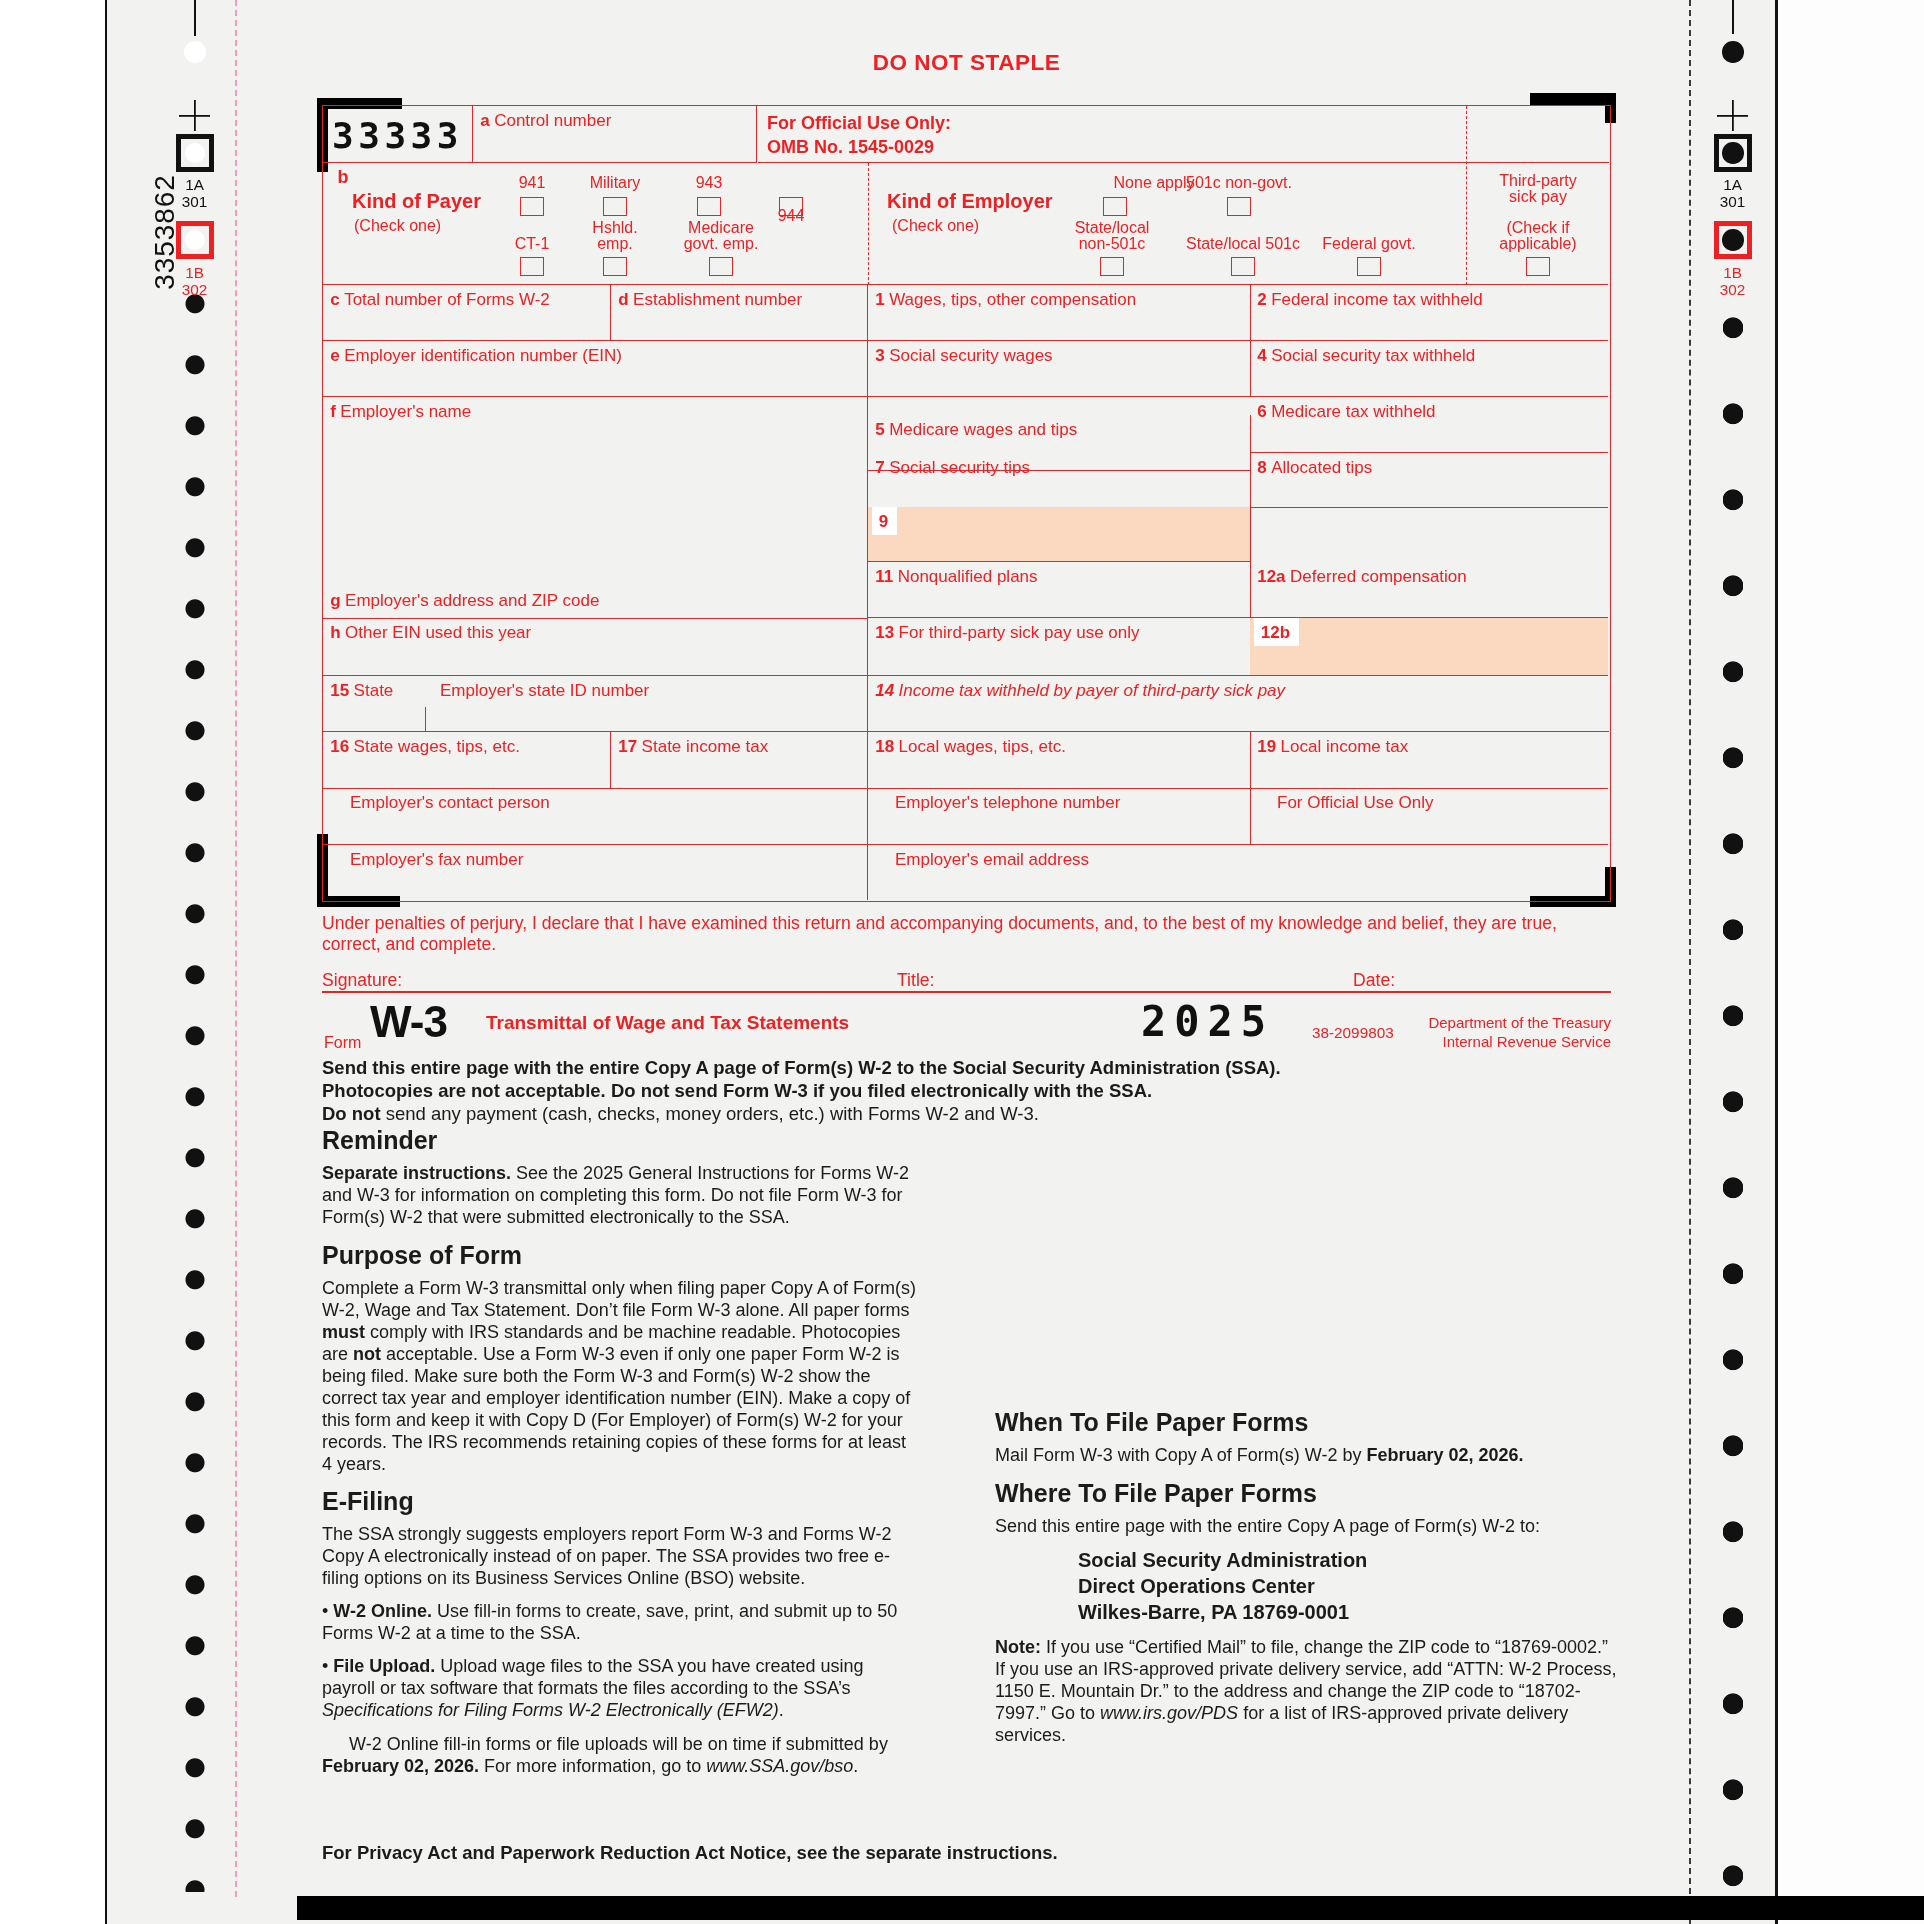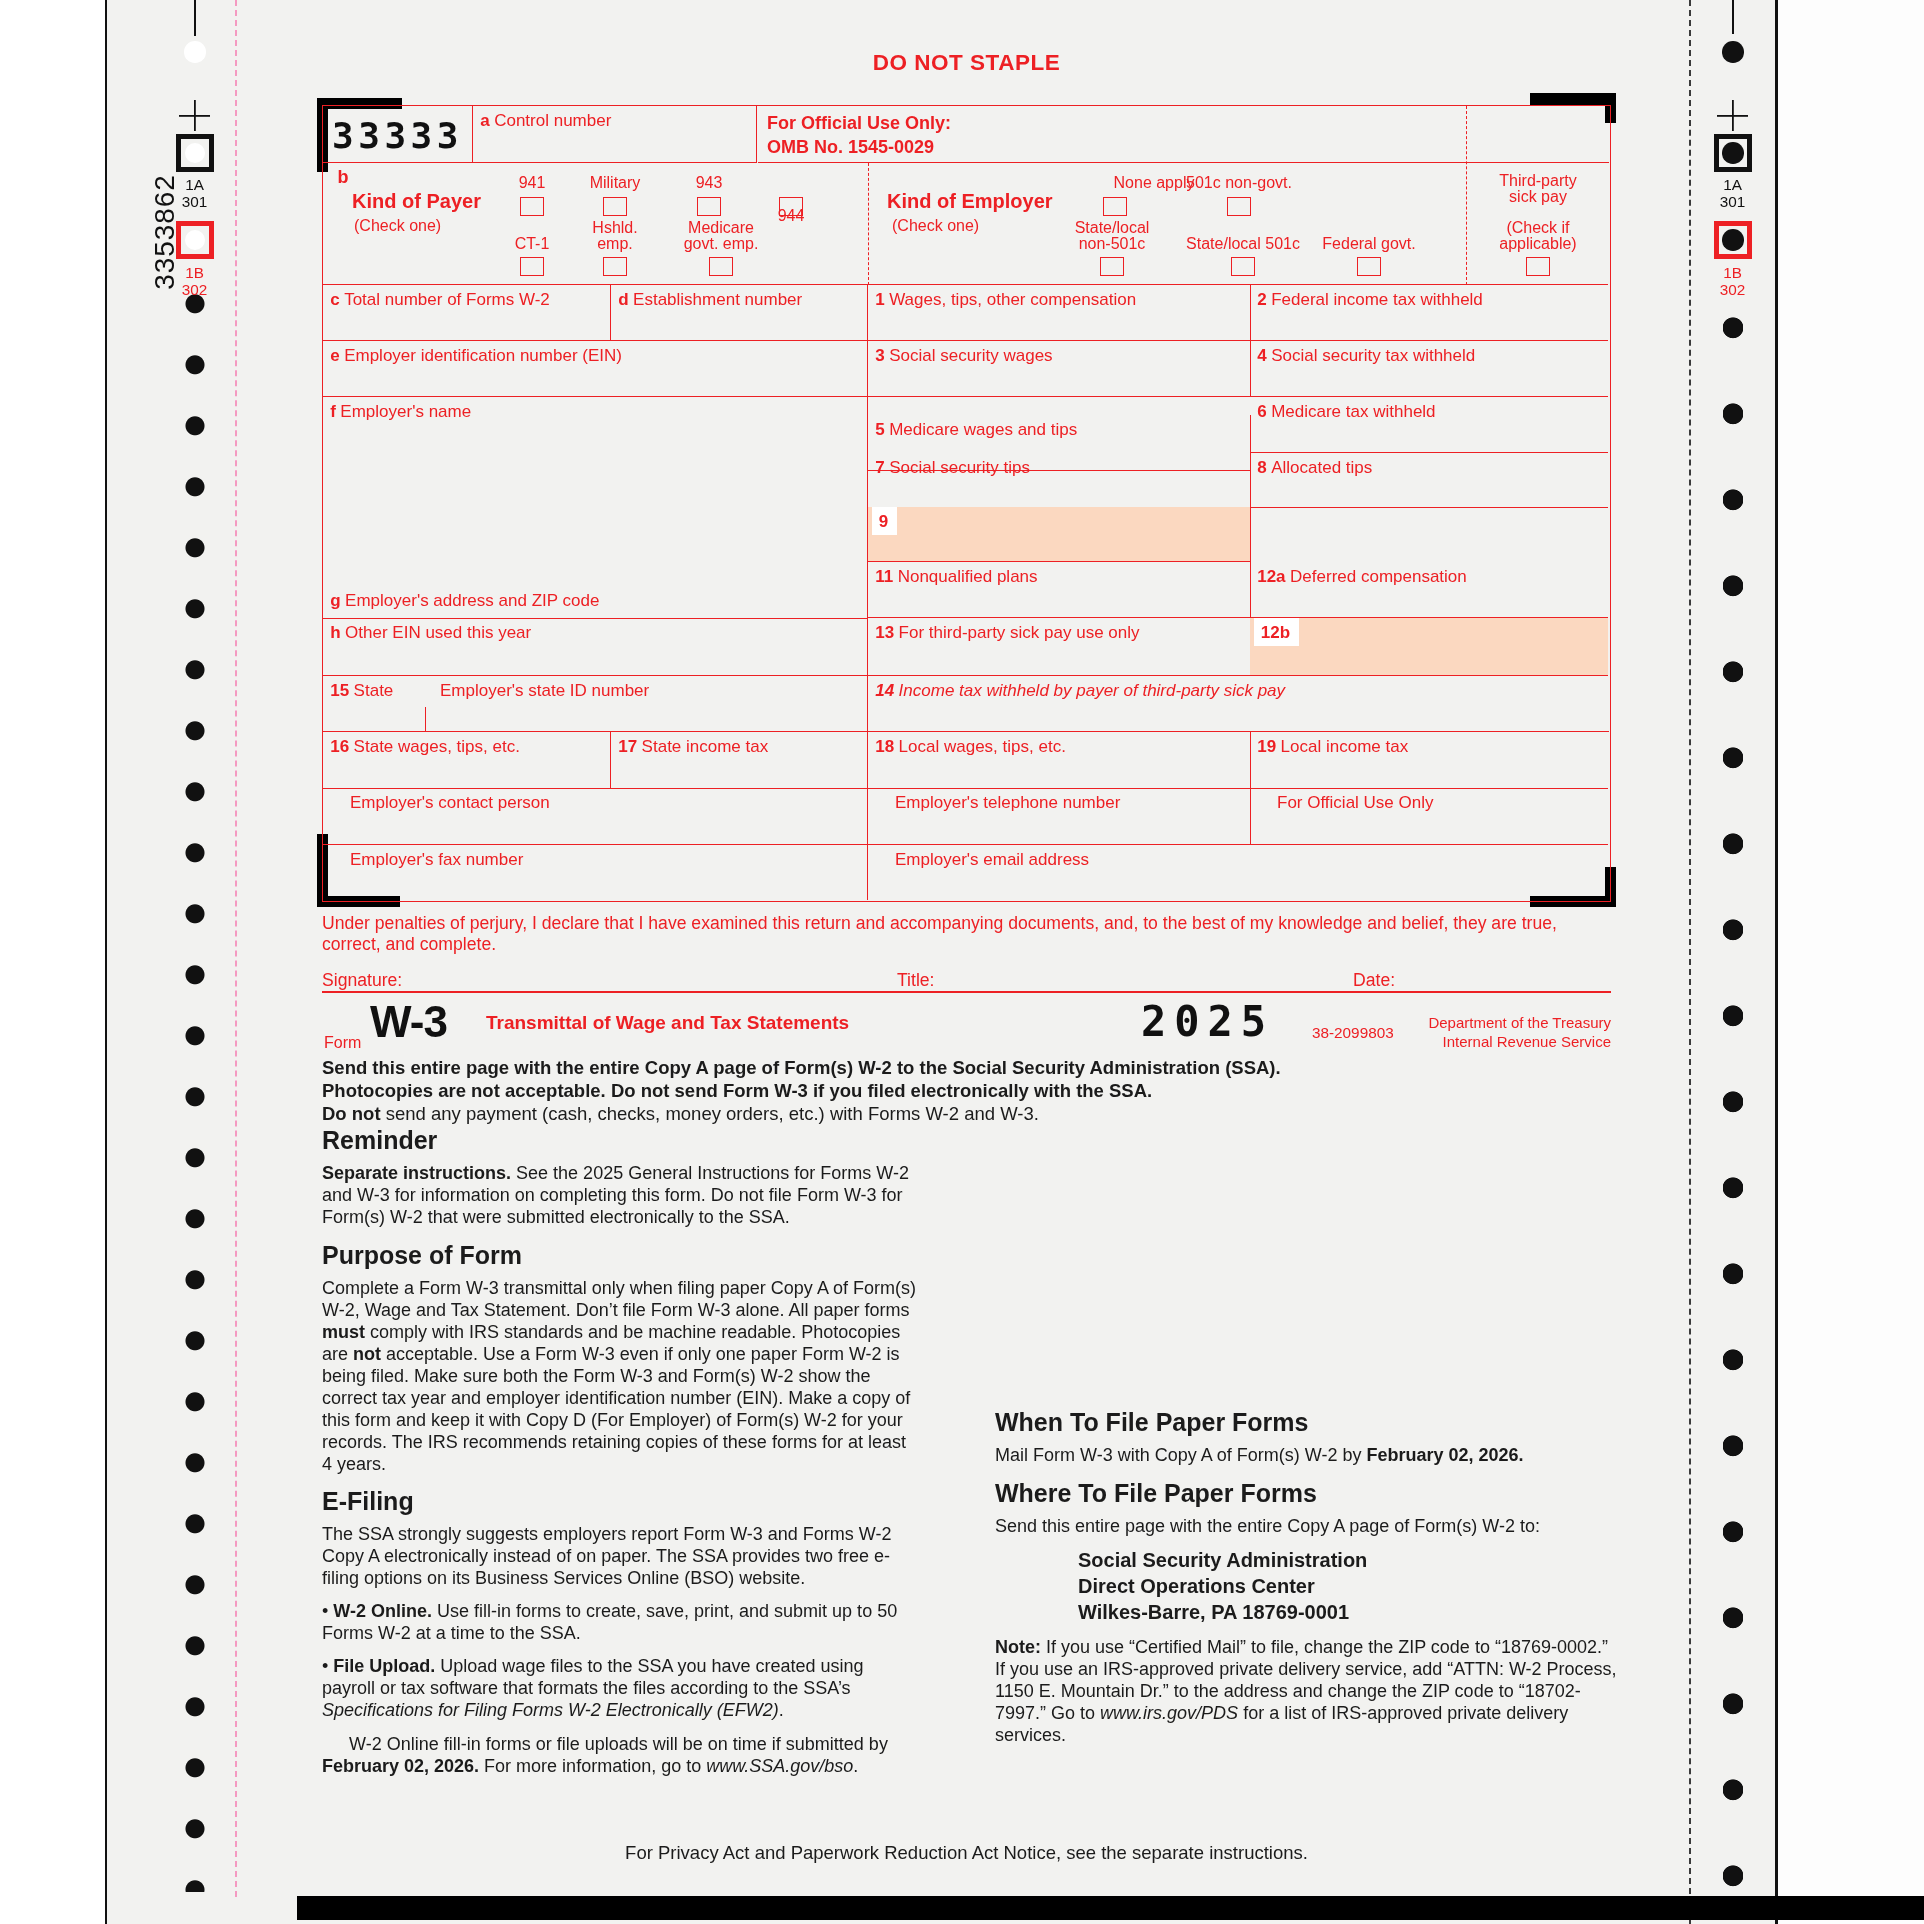--- a/index.html
+++ b/index.html
@@ -69,21 +69,21 @@
   .topinstr .bold{font-weight:bold;}
   .col{color:var(--ink);font-size:18px;line-height:22px;}
   .col h2{font-size:25px;line-height:27px;color:var(--ink);margin:0 0 8px 0;font-family:"Liberation Sans",sans-serif;}
   .col p{margin:0 0 5.4px 0;}
   .col .sp{margin-top:13.5px;}
   .col .bullet{margin-top:10.8px;}
   .col .closing{margin-top:12.6px;text-indent:27px;}
   .leftcol{left:322px;top:1127px;width:594px;}
   .rightcol{left:995px;top:1409px;width:623px;}
   .addr{margin:10.8px 0 10.8px 83px;font-weight:bold;font-size:20px;line-height:26px;}
-  .footer{left:322px;top:1842px;width:1289px;text-align:center;font-weight:normal;font-size:18.5px;color:var(--ink);}
+  .footer{left:322px;top:1842px;width:1289px;text-align:left;font-weight:bold;font-size:18.5px;color:var(--ink);}
 </style>
 </head>
 <body>
 
 <div class="page">
 
   <div class="abs white-left"></div>
   <div class="abs white-right"></div>
   <div class="abs edge-line-left"></div>
   <div class="abs edge-line-right"></div>

